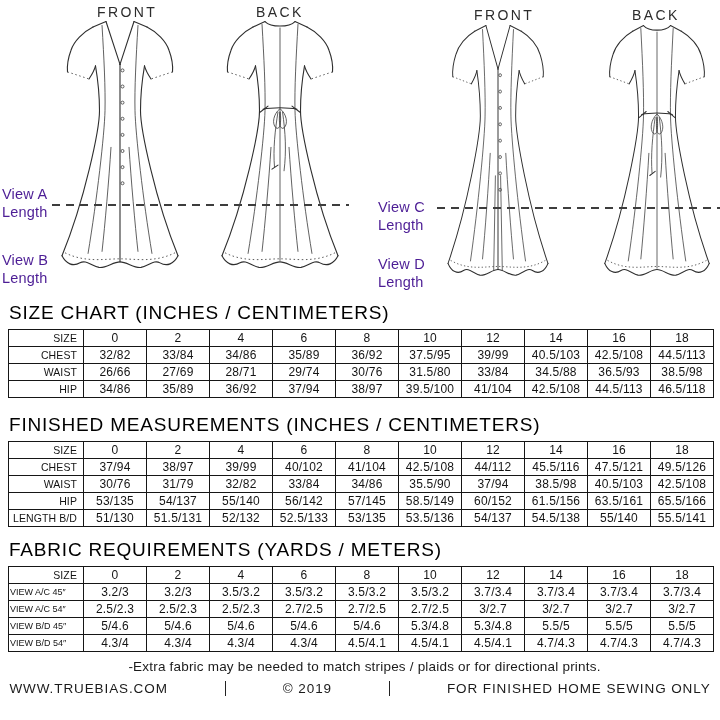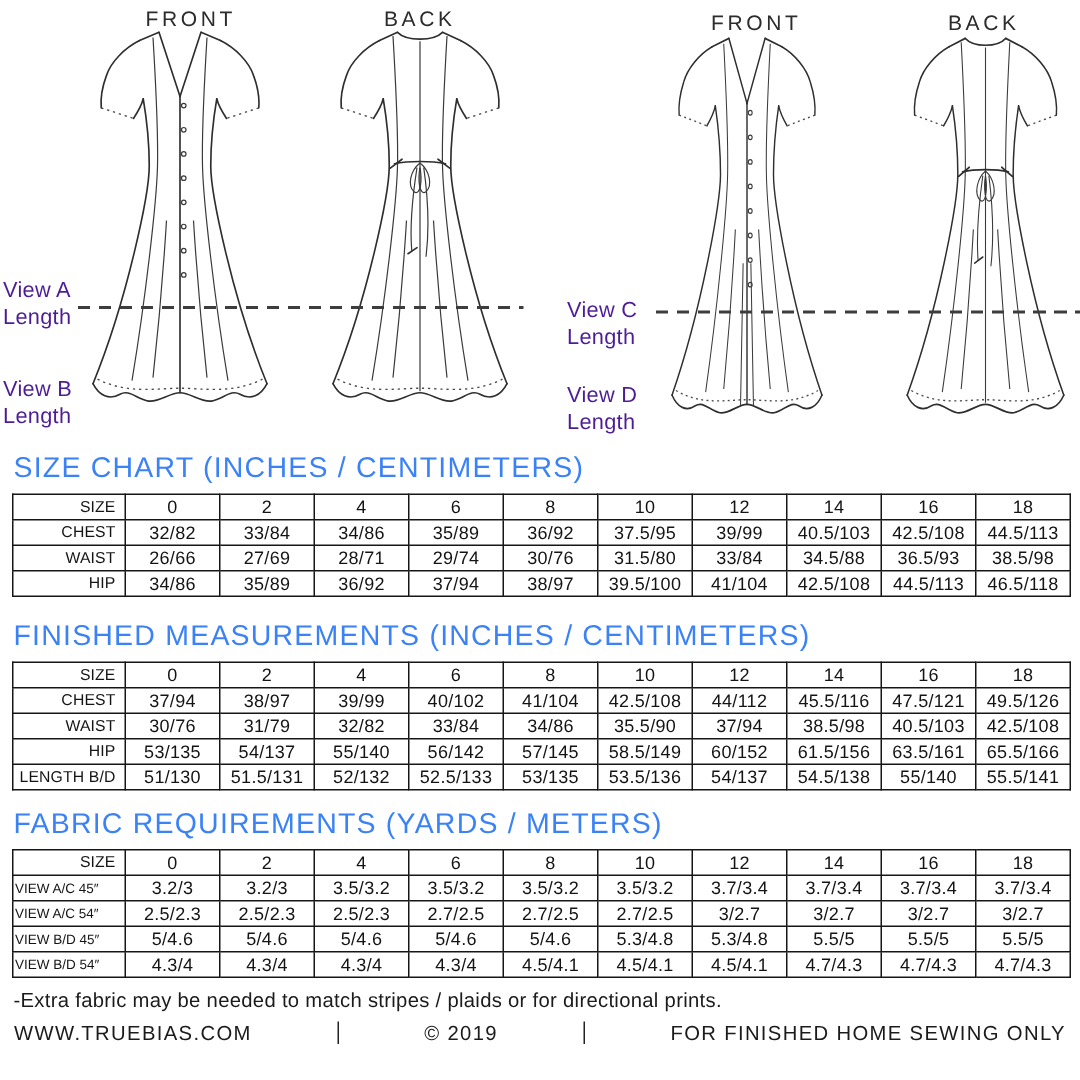--- a/index.html
+++ b/index.html
@@ -23,21 +23,21 @@
     position:absolute;height:1.6px;
     background:repeating-linear-gradient(90deg,#3d3d3d 0 8px,transparent 8px 14px);
   }
   svg.dress{position:absolute;overflow:visible;}
   .ink{fill:none;stroke:#2e2e2e;stroke-width:1.1;stroke-linecap:round;stroke-linejoin:round;}
   .dots{fill:none;stroke:#4a4a4a;stroke-width:0.9;stroke-dasharray:1.5,2.6;}
   .thin{fill:none;stroke:#3a3a3a;stroke-width:0.8;}
   
   .section-title{
     margin:16px 0 0 9px;font-size:19px;font-weight:400;letter-spacing:0.8px;
-    color:#3b82f6;white-space:nowrap;
+    color:#000000;white-space:nowrap;
   }
   #title-size{margin-top:6px;}
   #title-finished{margin-top:16px;}
   #title-fabric{margin-top:12px;}
   table.data-table{
     border-collapse:collapse;margin:5px 0 0 8px;width:706px;table-layout:fixed;
     background:#fff;
   }
   .data-table th,.data-table td{
     border:1px solid #161616;font-size:12px;font-weight:400;text-align:center;
@@ -45,21 +45,21 @@
     white-space:nowrap;overflow:hidden;
   }
   .data-table th:first-child,.data-table td:first-child{width:68px;}
   .data-table .row-label{
     text-align:right;padding-right:6px;font-size:10.5px;letter-spacing:0.1px;
   }
   table.fabric tbody td.row-label{
     font-size:9px;text-align:left;padding-left:1px;padding-right:0;letter-spacing:0;
   }
   .note{
-    margin:7px 0 0 9px;font-size:13.5px;letter-spacing:0.2px;color:#1b1b1b;
+    margin:7px 0 0 9px;font-size:13.5px;letter-spacing:0.2px;color:#1b1b1b;text-align:center;
   }
   .footer{
     margin-top:7px;display:flex;justify-content:center;align-items:center;
     font-size:13.5px;letter-spacing:0.9px;color:#1b1b1b;gap:48px;
   }
   .footer .divider{
     display:inline-block;width:0;height:15px;border-left:1.4px solid #222;
     margin:0 9px;
   }
 </style>

